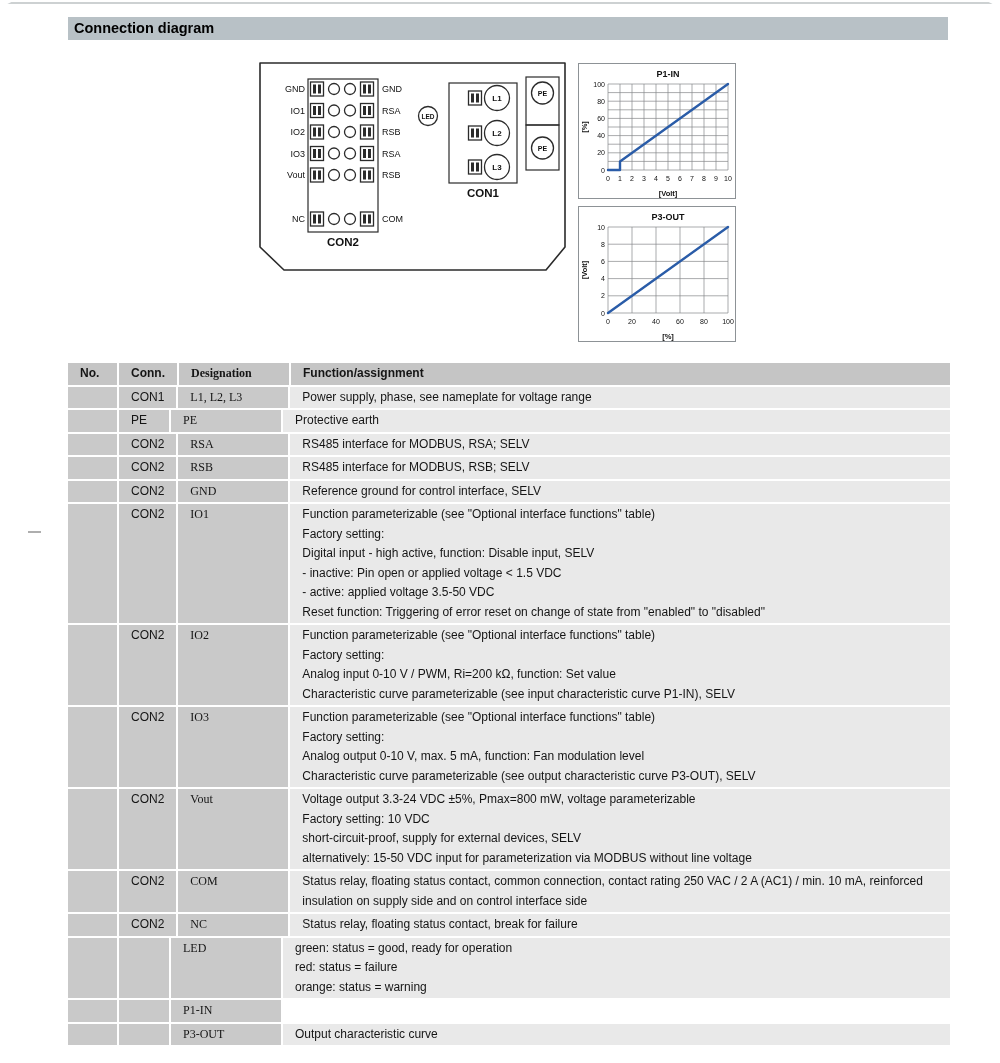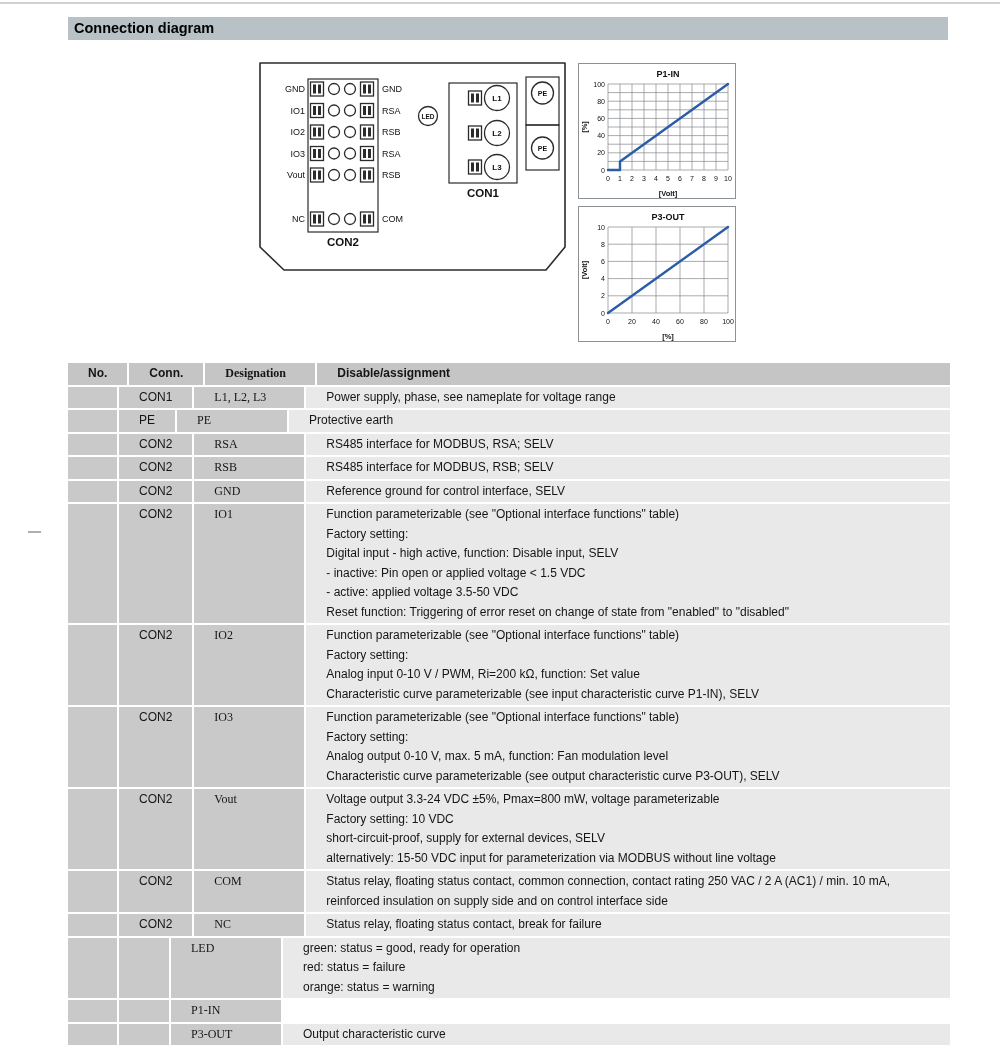--- a/index.html
+++ b/index.html
@@ -1,28 +1,28 @@
 <!DOCTYPE html>
 <html style="--title-bg: #b8c1c6; --hdr-bg: #c5c5c5; --left-bg: #c9c9c9; --func-bg: #e9e9e9;"><head>
 <meta charset="utf-8">
 <style>
   html,body{margin:0;padding:0;background:#fff;}
   body{font-family:"Liberation Sans",sans-serif;}
-  .page{position:relative;width:1000px;height:1063px;background:#fff;overflow:hidden;}
+  .page{position:relative;width:1000px;height:1063px;background:#fff;overflow:hidden;border-radius:20px;}
   .topline{position:absolute;left:0;top:2px;width:100%;height:2px;background:#cdd1d2;}
   .titlebar{position:absolute;left:68px;top:17px;width:880px;height:23px;background:var(--title-bg,#b8c1c6);
     font-weight:bold;font-size:14.5px;line-height:23px;padding-left:6px;box-sizing:border-box;color:#000;}
   .diagram{position:absolute;left:255px;top:58px;}
   .chart{position:absolute;background:#fff;}
   #chart1{left:578px;top:63px;}
   #chart2{left:578px;top:206px;}
   .margin-dash{position:absolute;left:28px;top:531px;width:13px;height:2px;background:#aeaeae;}
   .tbl{position:absolute;left:68px;top:363px;width:882px;font-size:12px;color:#151515;}
   .trow{display:flex;gap:2px;margin-bottom:2px;}
-  .cell{box-sizing:border-box;padding:1px 20px;line-height:19.5px;min-height:21.5px;}
+  .cell{box-sizing:border-box;padding:1px 12px;line-height:19.5px;min-height:21.5px;}
   .cell.no{flex:0 0 49px;background:var(--left-bg,#c9c9c9);}
   .cell.conn{flex:0 0 50px;background:var(--left-bg,#c9c9c9);}
   .cell.desig{flex:0 0 110px;background:var(--left-bg,#c9c9c9);font-family:Liberation Serif, serif;}
   .cell.func{flex:1;background:var(--func-bg,#e9e9e9);}
   .trow.hd .cell{background:var(--hdr-bg,#c5c5c5);font-weight:bold;}
   svg text{font-family:"Liberation Sans",sans-serif;fill:#111;}
   .pl{font-size:9px;}
   .cap{font-size:11.5px;font-weight:bold;text-anchor:middle;}
   .pc{fill:#fff;stroke:#2b2b2b;stroke-width:1.3;}
   .st{fill:#fff;stroke:#2b2b2b;stroke-width:1.3;}
@@ -208,21 +208,21 @@
         <polyline points="30,107 150,21" fill="none" stroke="#2a5ca8" stroke-width="2.4" stroke-linecap="round" stroke-linejoin="round"></polyline>
       </svg></div>
 
   <div class="margin-dash"></div>
 
   <div id="conn-table" class="tbl">
       <div class="trow hd">
         <div class="cell no">No.</div>
         <div class="cell conn">Conn.</div>
         <div class="cell desig">Designation</div>
-        <div class="cell func">Disable/assignment</div>
+        <div class="cell func">Function/assignment</div>
       </div>
       <div class="trow">
         <div class="cell no"></div>
         <div class="cell conn">CON1</div>
         <div class="cell desig">L1, L2, L3</div>
         <div class="cell func">
           <div>Power supply, phase, see nameplate for voltage range</div>
         </div>
       </div>
       <div class="trow">

